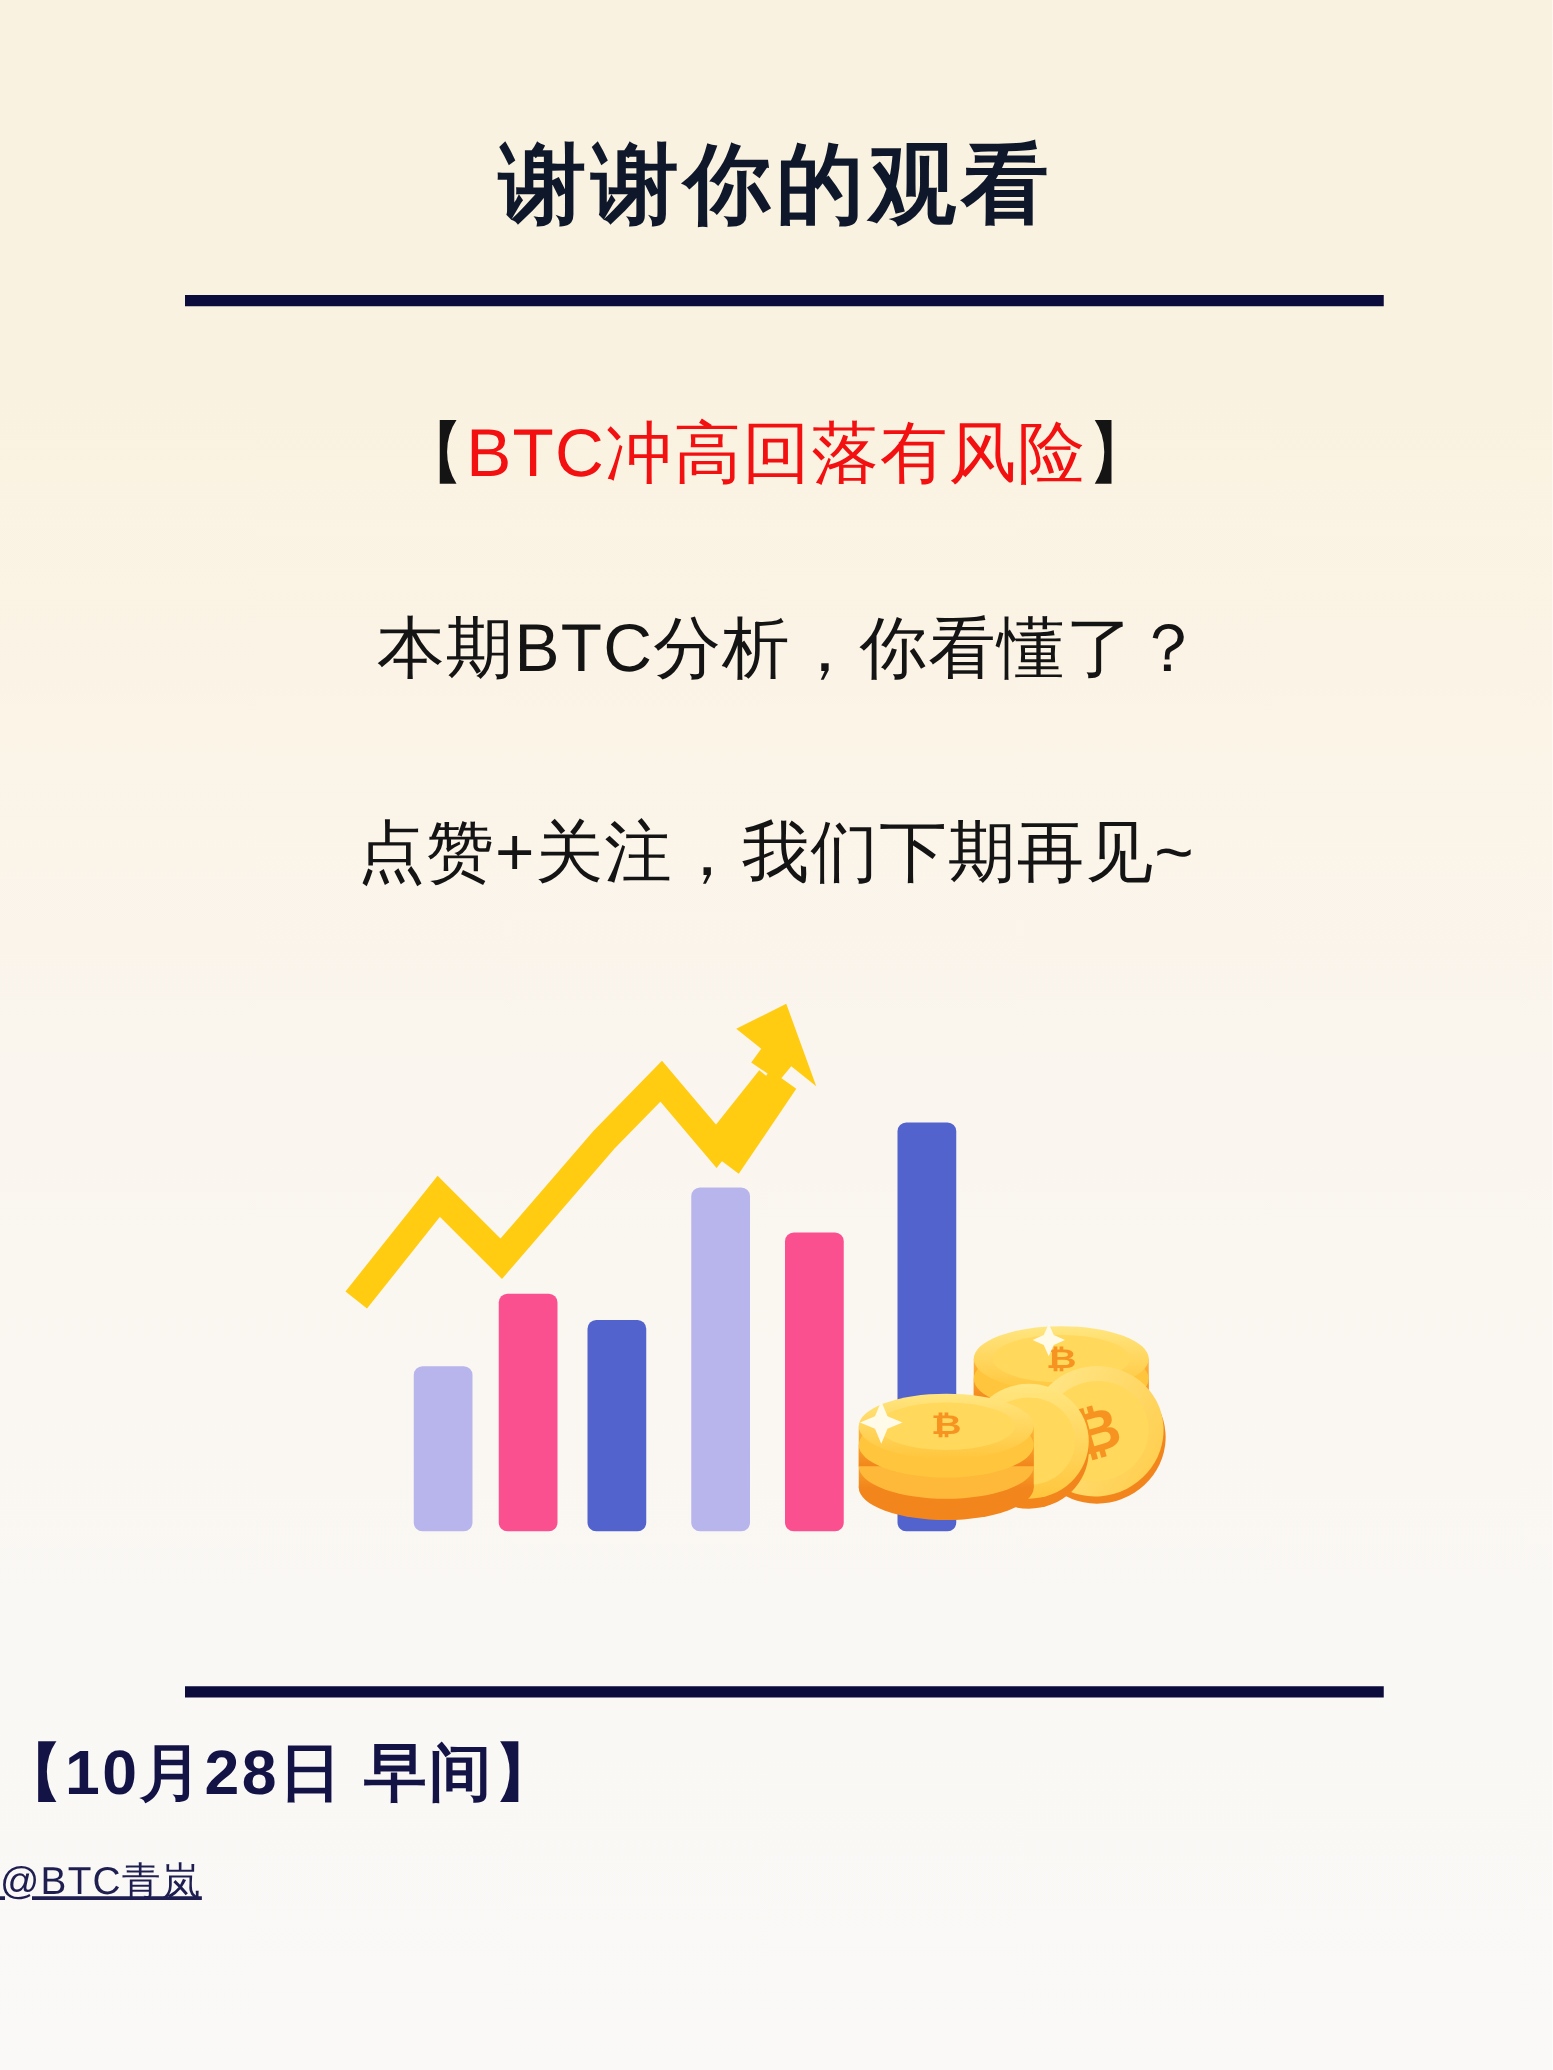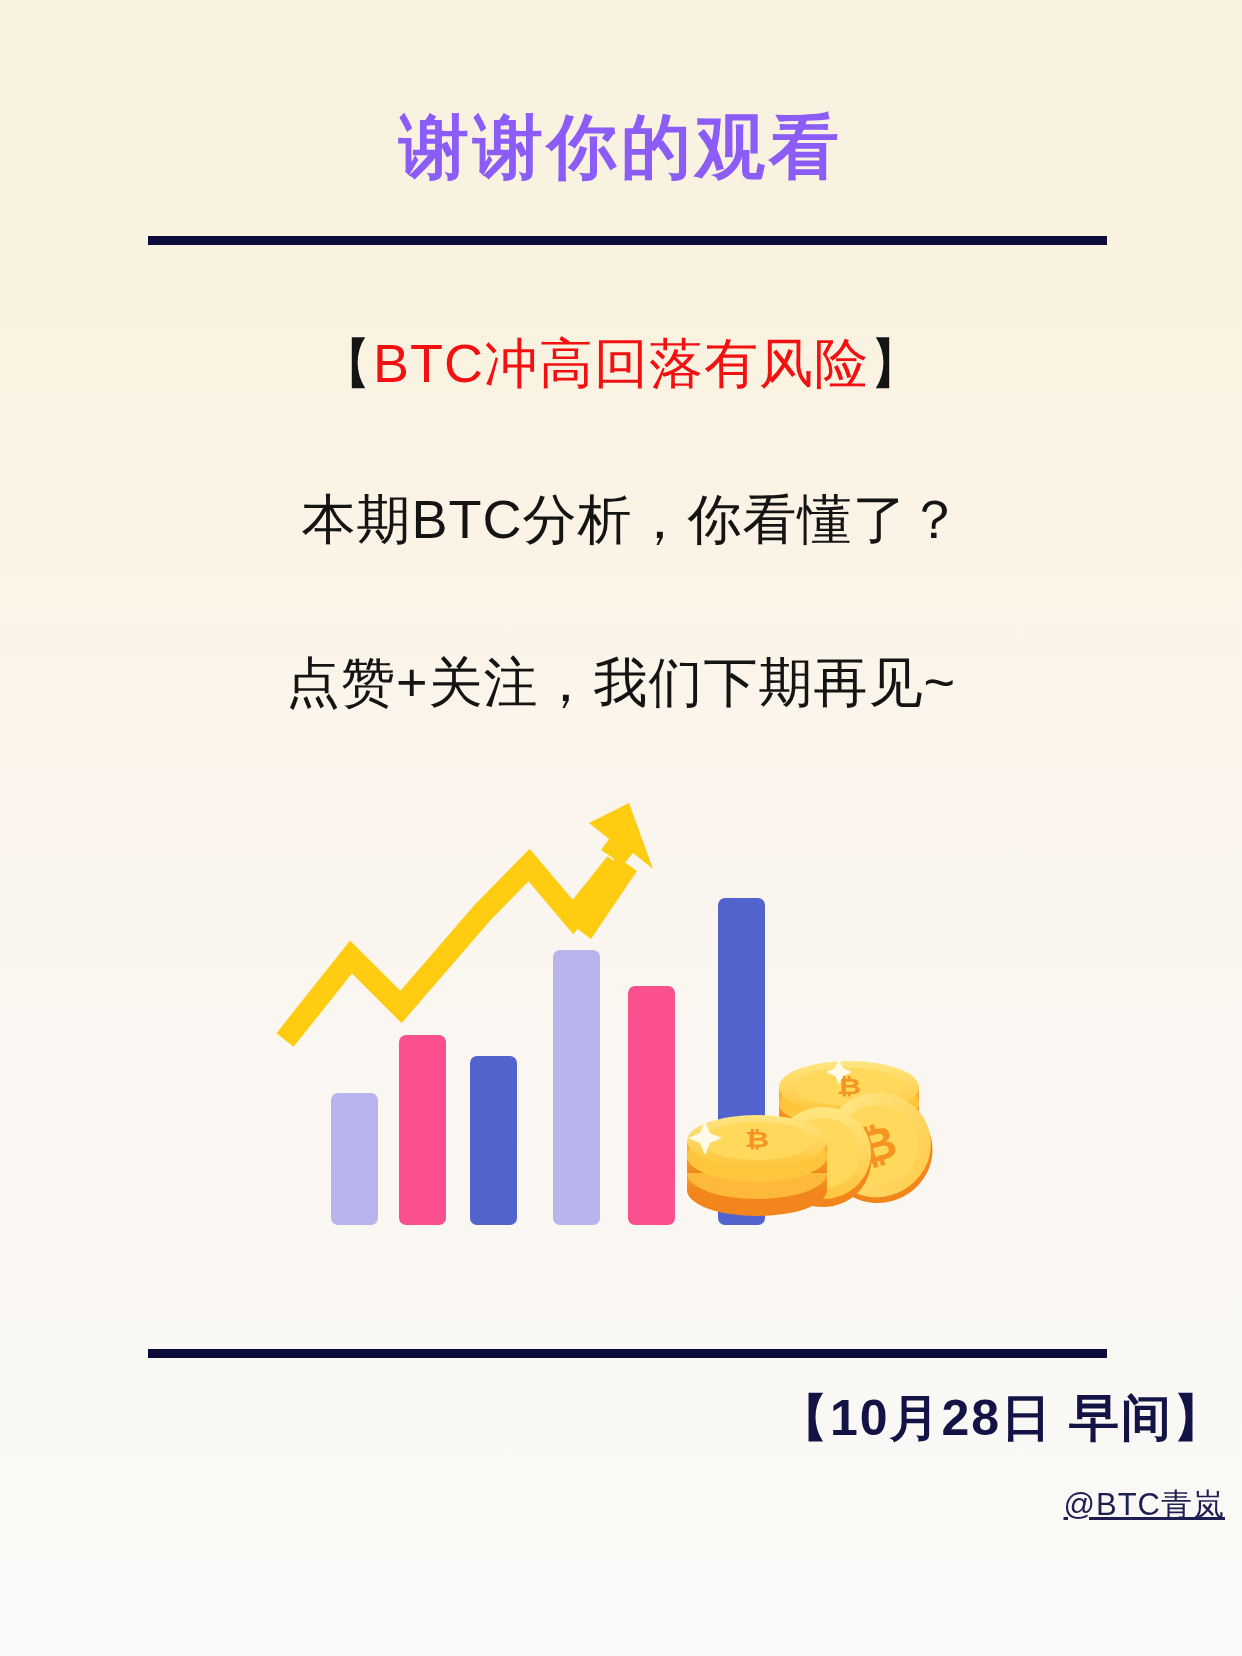--- a/index.html
+++ b/index.html
@@ -29,21 +29,21 @@
     flex-direction: column;
     align-items: center;
   }
 
   
   .title {
     margin-top: 108px;
     font-size: 70px;
     line-height: 1.12;
     font-weight: 700;
-    color: #8b5cf6;
+    color: #0f172a;
     letter-spacing: 4px;
     white-space: nowrap;
   }
 
   
   .divider {
     position: absolute;
     left: 148px;
     width: 959px;
     height: 9px;
@@ -100,21 +100,21 @@
     height: 460px;
   }
   .illustration svg { display: block; width: 100%; height: 100%; }
 
   
   .footer {
     position: absolute;
     top: 1388px;
     left: 0;
     right: 17px;
-    text-align: right;
+    text-align: left;
   }
   .footer-date {
     font-size: 50px;
     font-weight: 700;
     color: #131346;
     letter-spacing: 2px;
     line-height: 1.2;
     white-space: nowrap;
   }
   .footer-handle {

